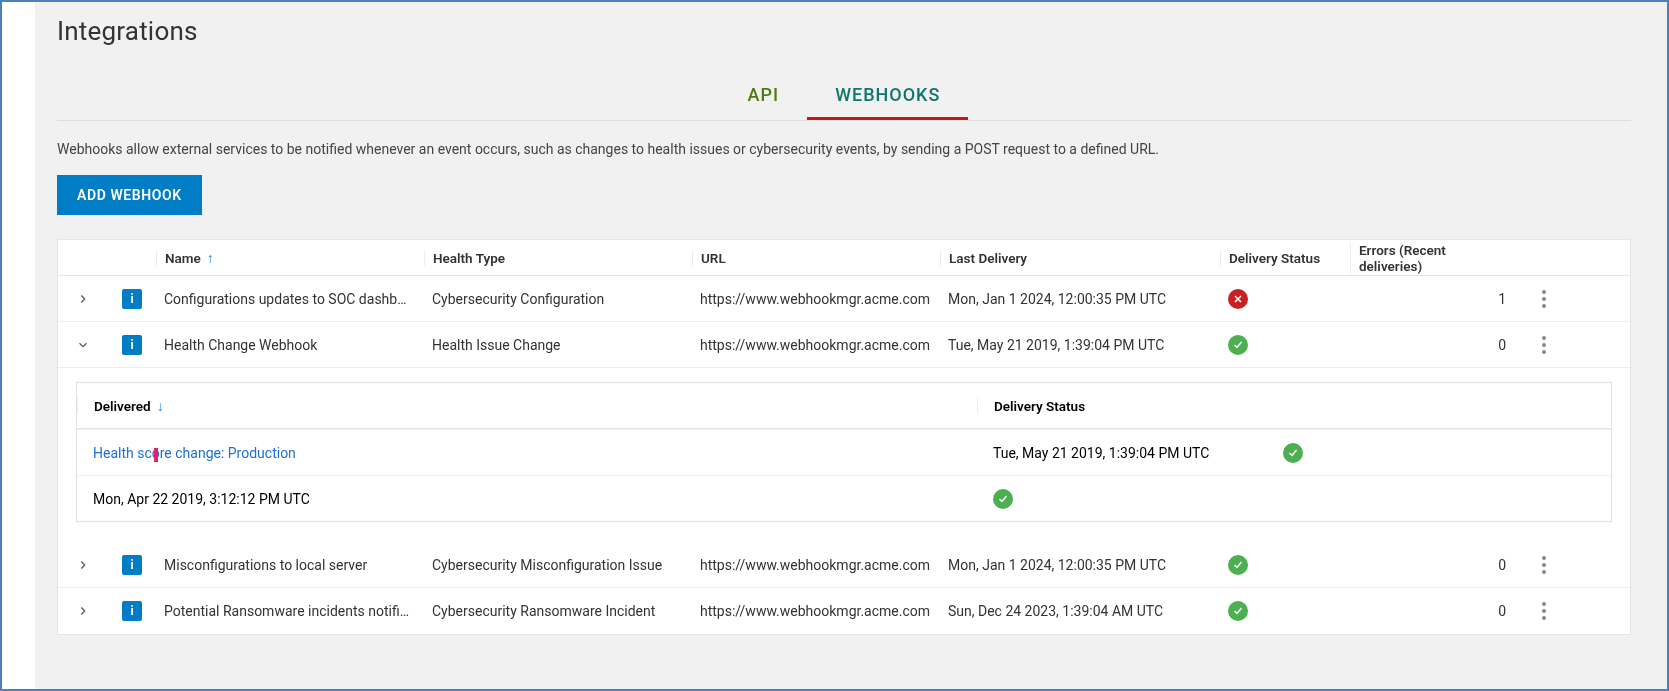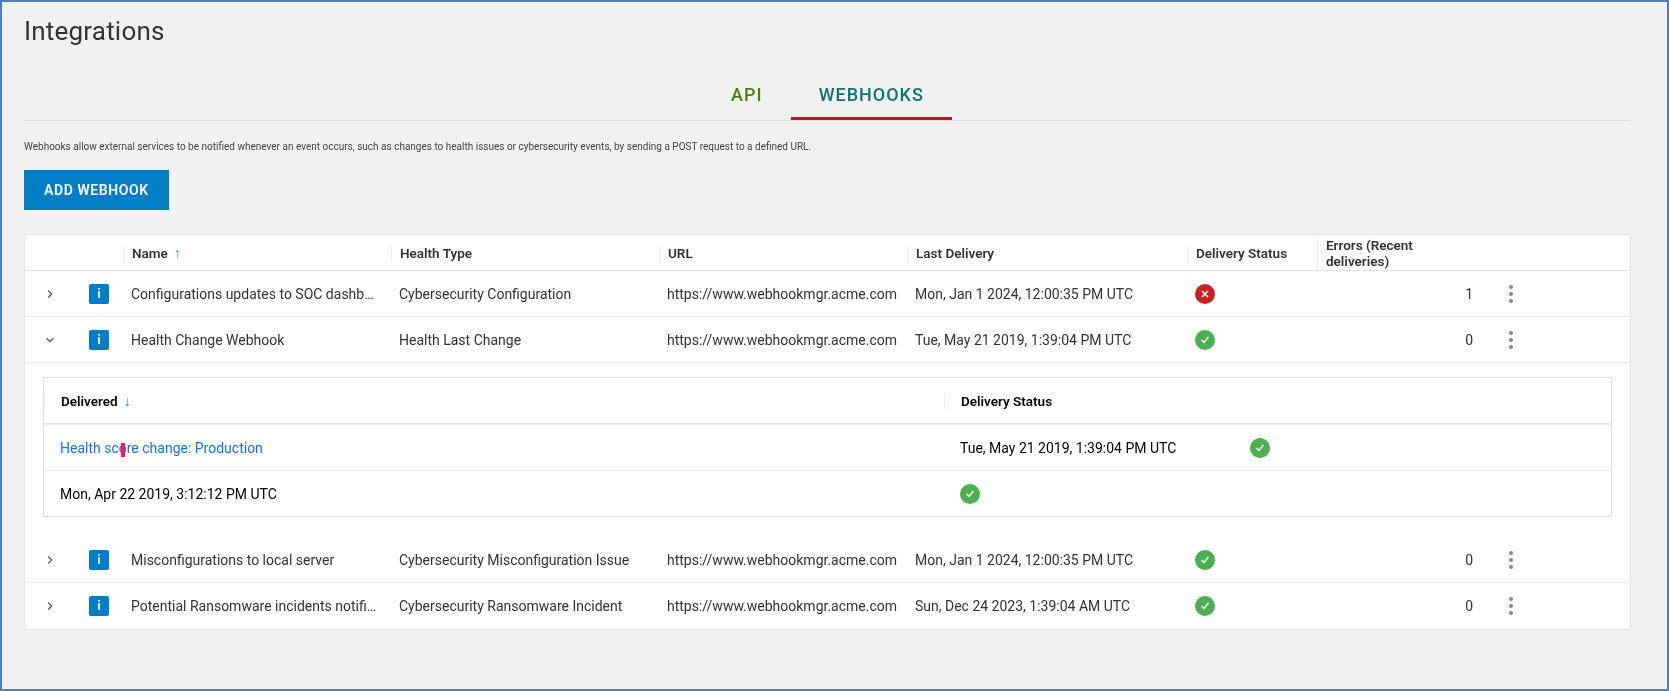--- a/index.html
+++ b/index.html
@@ -12,20 +12,21 @@
       background: #fff;
       border: 2px solid #4a7fc1;
       width: 1669px;
       height: 691px;
       overflow: hidden;
     }
     .page {
       background: #f1f1f1;
       height: 100%;
       padding: 14px 36px 0 22px;
+      margin-left: 33px;
     }
     .page-title {
       font-size: 26px;
       font-weight: 400;
       color: #333;
       letter-spacing: 0.2px;
       margin-bottom: 28px;
     }
     .tabs {
       display: flex;
@@ -39,21 +40,21 @@
       font-weight: 500;
       color: #4d7c0f;
       cursor: pointer;
       border-bottom: 3px solid transparent;
     }
     .tab.active {
       color: #0f766e;
       border-bottom: 3px solid #b91c1c;
     }
     .description {
-      font-size: 10px;
+      font-size: 14px;
       color: #444;
       margin: 20px 0 18px 0;
     }
     .add-btn {
       background: #007dc5;
       color: #fff;
       border: none;
       padding: 12px 20px;
       font-size: 14px;
       font-weight: 600;
@@ -263,21 +264,21 @@
     <div class="trow">
       <div class="td chev">
         <svg viewBox="0 0 24 24">
             <path d="M6 9l6 6 6-6" fill="none" stroke="currentColor" stroke-width="2"></path>
           </svg>
       </div>
       <div class="td">
           <div class="info-badge">i</div>
         </div>
       <div class="td">Health Change Webhook</div>
-      <div class="td">Health Last Change</div>
+      <div class="td">Health Issue Change</div>
       <div class="td">https://www.webhookmgr.acme.com</div>
       <div class="td">Tue, May 21 2019, 1:39:04 PM UTC</div>
       <div class="td">
         <span class="status-icon status-success">
           <svg viewBox="0 0 24 24">
               <path d="M5 12l5 5 9-11" stroke="#fff" stroke-width="3" fill="none"></path>
             </svg>
         </span>
       </div>
       <div class="td right">0</div>

